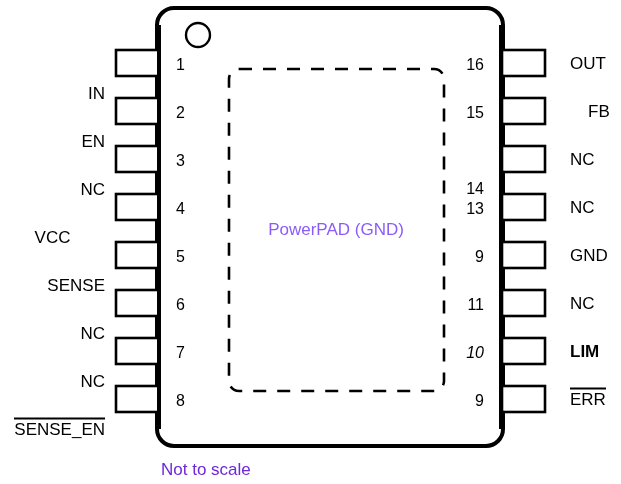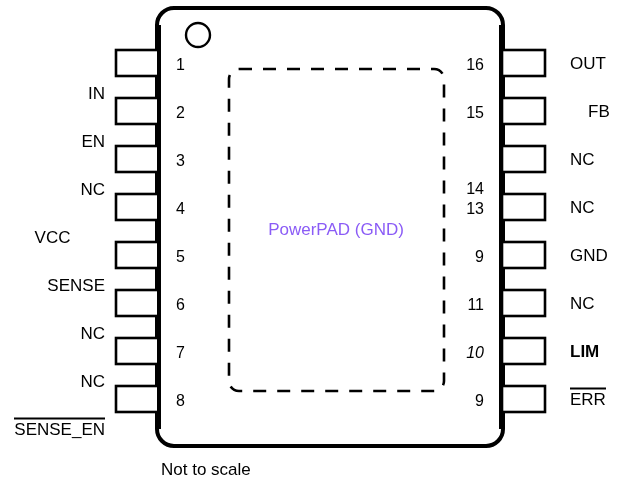--- a/index.html
+++ b/index.html
@@ -67,21 +67,21 @@
   #pad-label {
     position: absolute;
     font-size: 17px;
     color: #8b5cf6;
     white-space: nowrap;
     transform: translate(-50%, -50%);
   }
   #foot-note {
     position: absolute;
     font-size: 17px;
-    color: #000000;
+    color: #6d28d9;
     white-space: nowrap;
   }
 </style>
 </head>
 <body>
 
 <div id="stage">
 
   <svg id="pkg-svg" viewBox="0 0 621 484">
 

